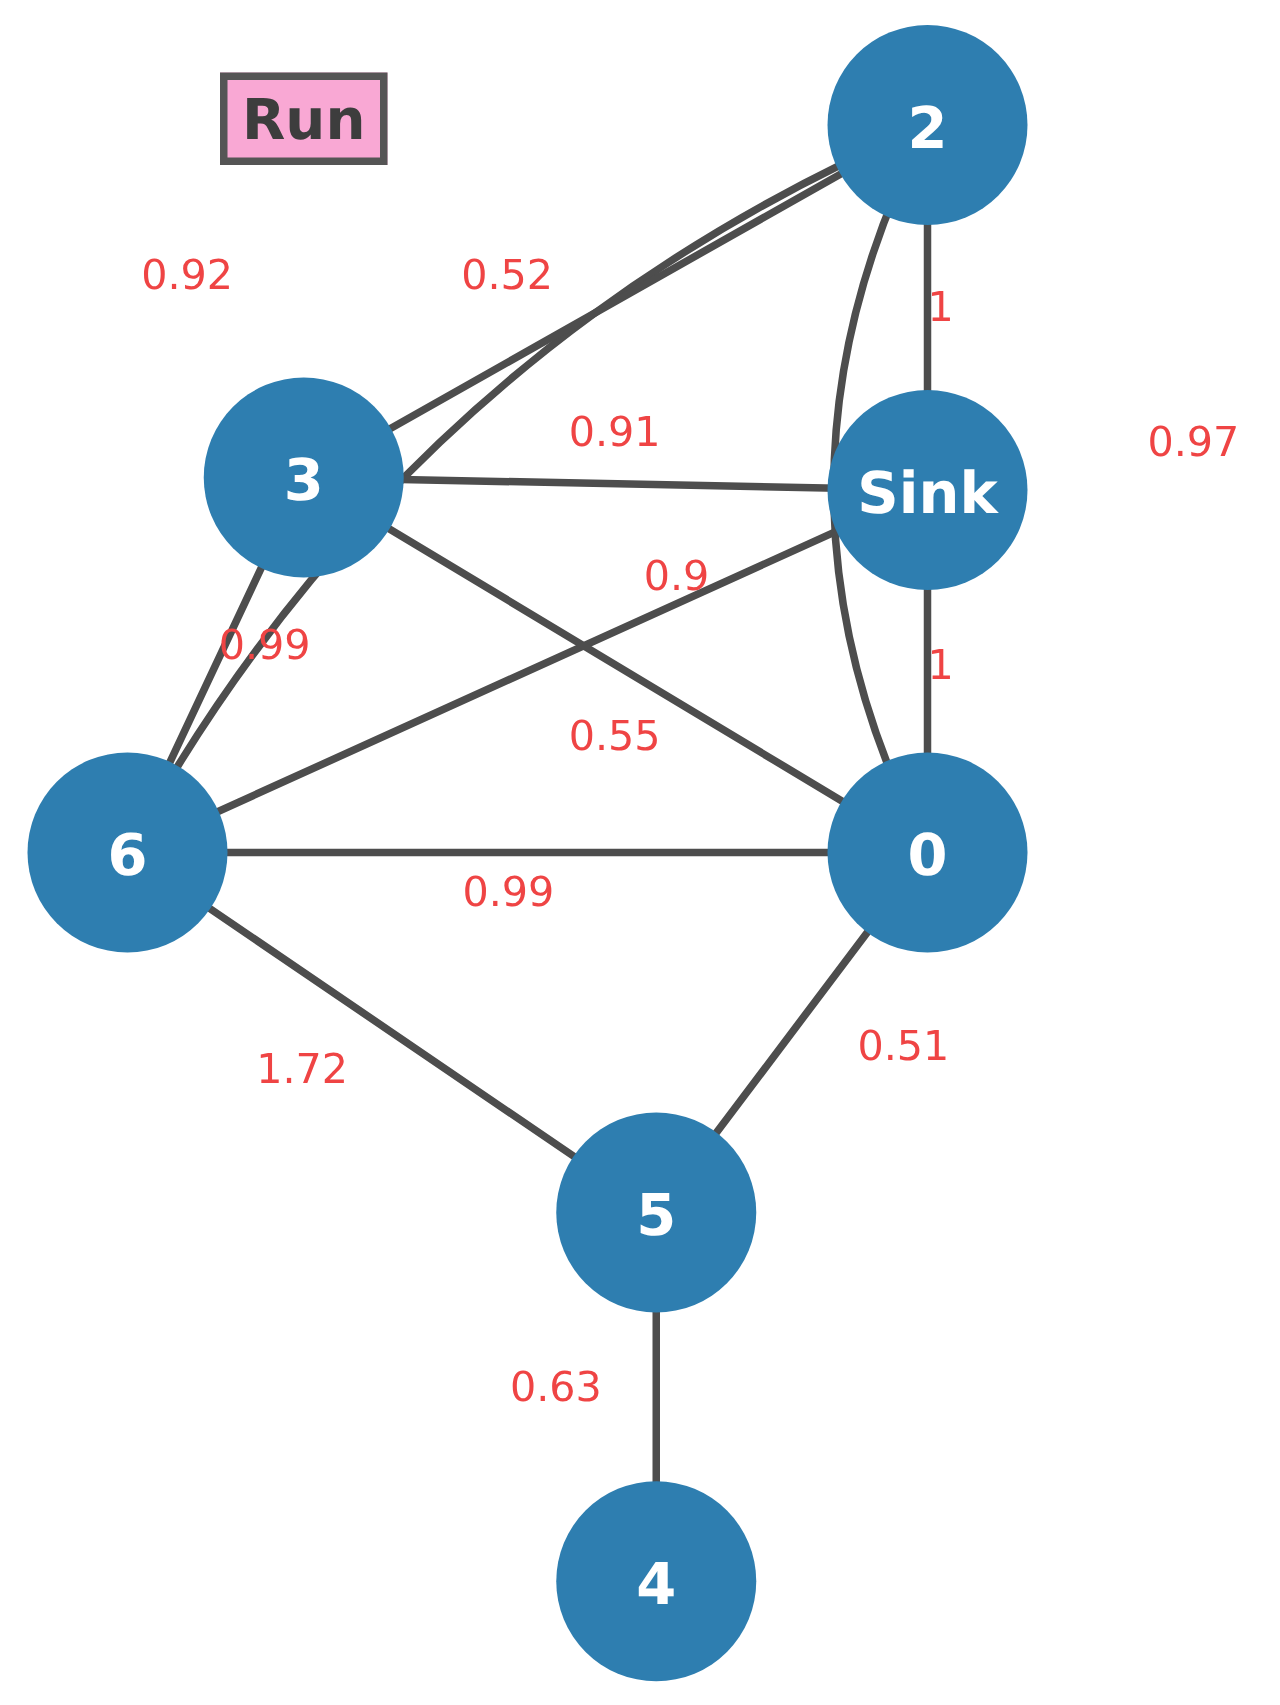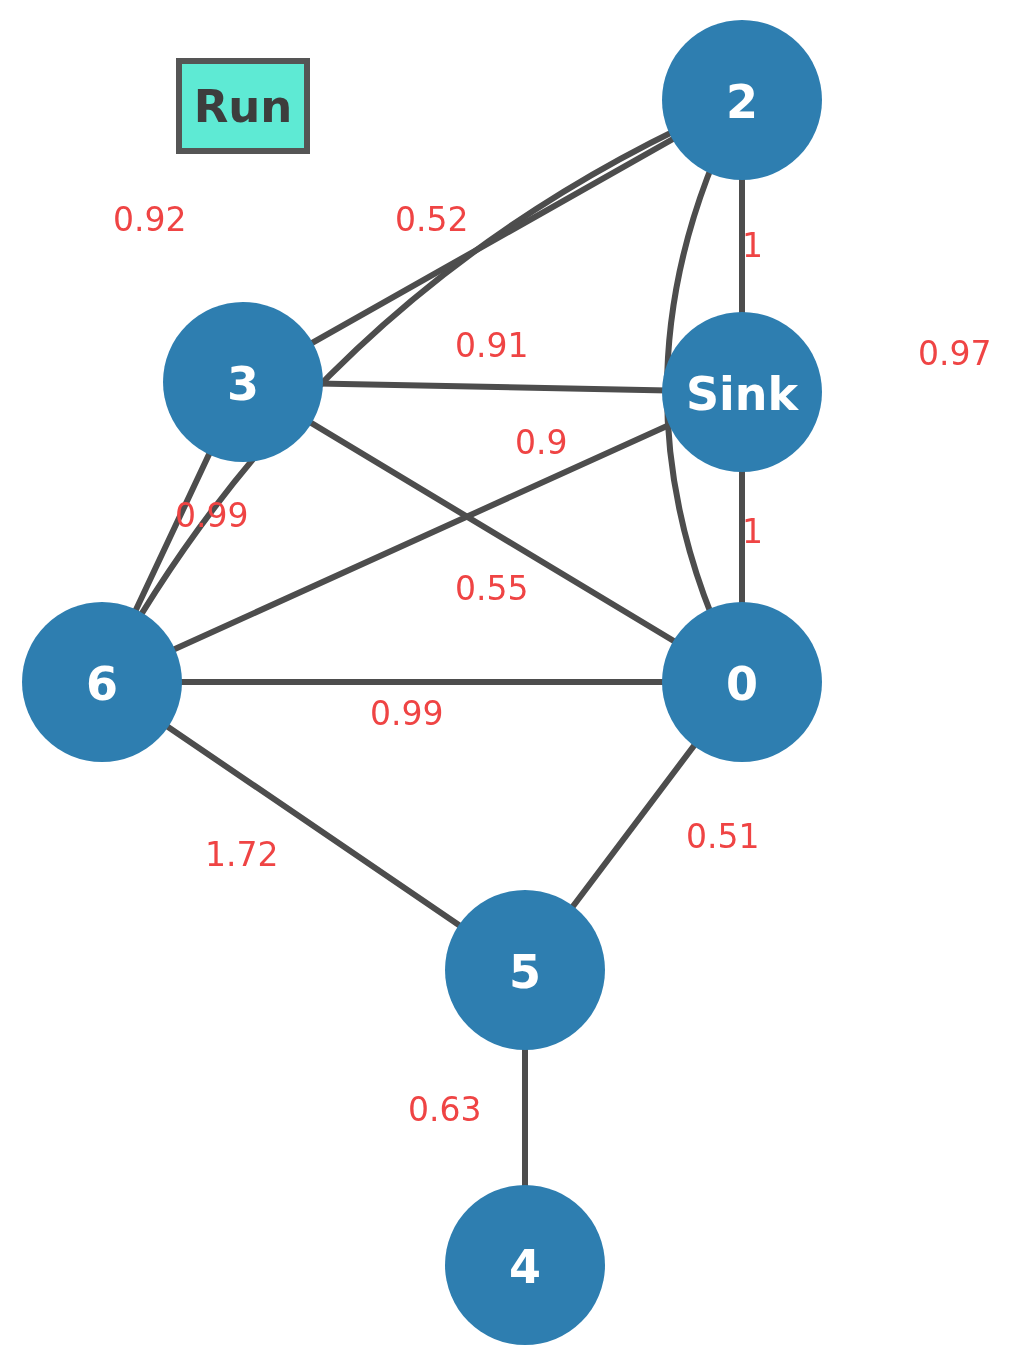--- a/index.html
+++ b/index.html
@@ -47,23 +47,23 @@
     font-size: 33px;
     color: #ef4444;
     white-space: nowrap;
     line-height: 1;
   }
   #run-button {
     position: absolute;
     left: 176px;
     top: 58px;
     width: 134px;
-    height: 96px;
+    height: 74px;
     border: 6px solid #555555;
-    background: #5eead4;
+    background: #f9a8d4;
     box-sizing: border-box;
     display: flex;
     align-items: center;
     justify-content: center;
     font-family: "DejaVu Sans", sans-serif;
     font-size: 45px;
     font-weight: bold;
     color: #3d3d3d;
     cursor: pointer;
   }
@@ -116,26 +116,26 @@
         </g>
         <g>
           <circle cx="525" cy="1265" r="80" class="node-circle" fill="#2e7eb0"></circle>
           <text x="525" y="1267" class="node-label">4</text>
         </g>
       </g>
   </svg>
 
   <div id="edge-labels-layer">
       <div class="edge-label" style="left: 113px; top: 203px;">0.92</div>
-      <div class="edge-label" style="left: 369px; top: 203px; margin-left: 26px;">0.52</div>
+      <div class="edge-label" style="left: 369px; top: 203px;">0.52</div>
       <div class="edge-label" style="left: 455px; top: 329px;">0.91</div>
       <div class="edge-label" style="left: 742px; top: 229px;">1</div>
       <div class="edge-label" style="left: 898px; top: 337px; margin-left: 20px;">0.97</div>
       <div class="edge-label" style="left: 742px; top: 515px;">1</div>
-      <div class="edge-label" style="left: 515px; top: 426px;">0.9</div>
+      <div class="edge-label" style="left: 515px; top: 444px;">0.9</div>
       <div class="edge-label" style="left: 455px; top: 572px;">0.55</div>
       <div class="edge-label" style="left: 175px; top: 499px;">0.99</div>
       <div class="edge-label" style="left: 370px; top: 697px;">0.99</div>
       <div class="edge-label" style="left: 205px; top: 838px;">1.72</div>
       <div class="edge-label" style="left: 638px; top: 820px; margin-left: 48px;">0.51</div>
       <div class="edge-label" style="left: 408px; top: 1093px;">0.63</div>
     </div>
 
   <div id="run-button">
     <span>Run</span>

